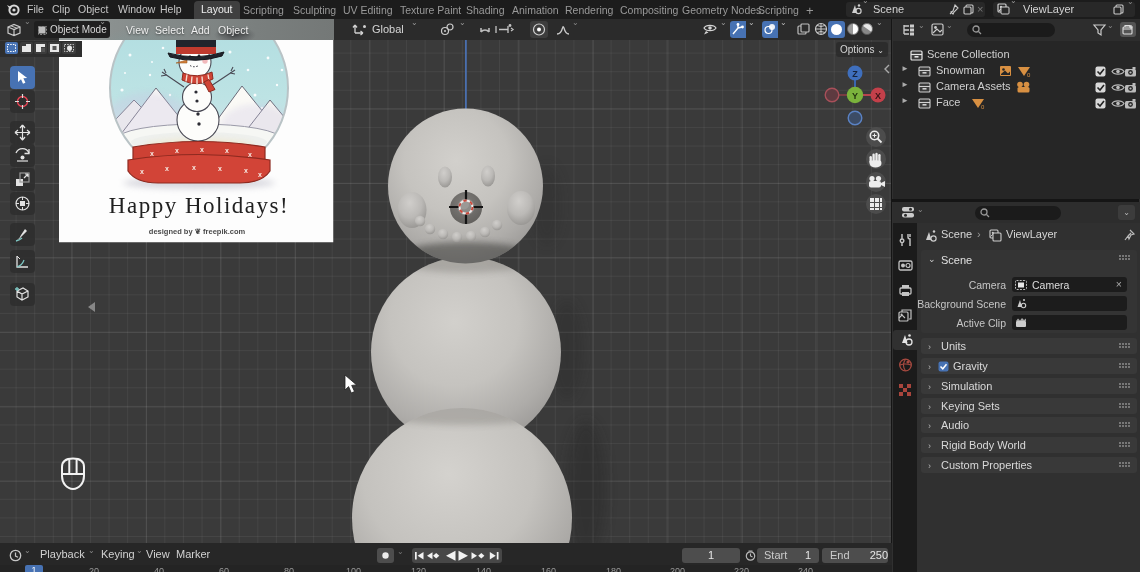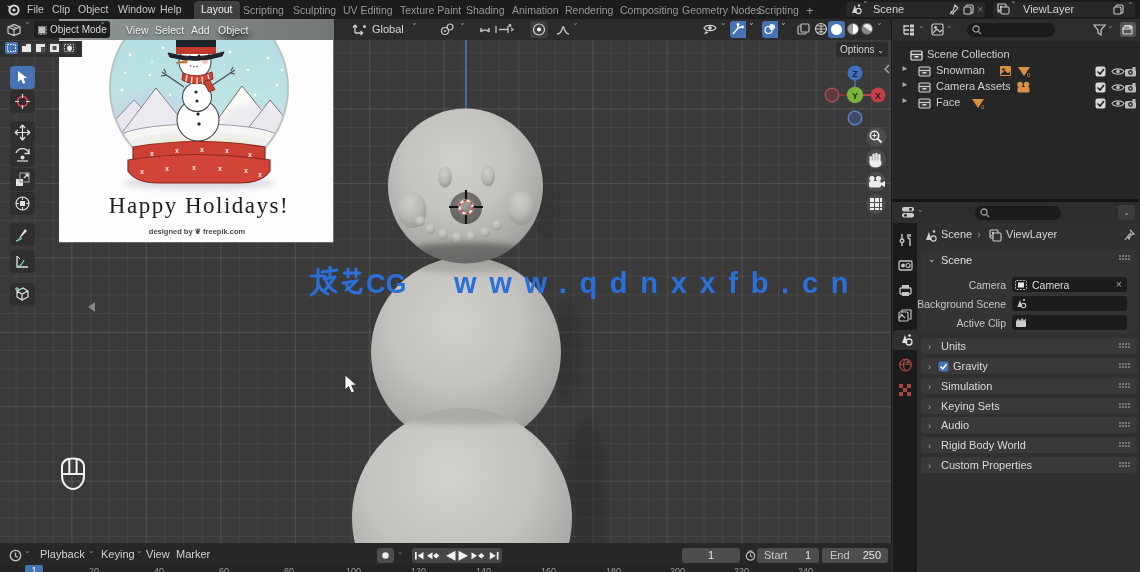--- a/index.html
+++ b/index.html
@@ -550,31 +550,20 @@
           <path d="M2,2 l3,3" stroke="#e2e2e2" stroke-width="1"></path>
         </svg>
       </div>
     <div class="tbtn" style="top:243px">
         <svg width="16" height="16" style="left:4px;top:3px">
           <path d="M3,5 L9,2 L14,5 L14,11 L8,14 L3,11 Z M3,5 L8,8 L14,5 M8,8 L8,14" fill="none" stroke="#e2e2e2" stroke-width="1.2"></path>
           <path d="M1,3 l4,0 M3,1 l0,4" stroke="#7ec8c4" stroke-width="1.3"></path>
         </svg>
       </div>
     <div id="options">Options <span style="font-size:8px">⌄</span></div>
-    <div id="wm">
-        <svg width="540" height="34" style="left:0;top:0" viewBox="0 0 540 34">
-      <g stroke="#2b6fdb" stroke-width="3" fill="none" stroke-linecap="round">
-        <path d="M3,10 L17,10 M10,3 L10,20 M10,20 Q9,26 3,29 M10,18 Q14,26 20,28"></path>
-        <path d="M14,6 L29,4 M22,1 L22,10 M16,13 L27,11 M27,11 L17,24 M17,12 Q20,22 28,26"></path>
-        <path d="M36,7 L52,7 M40,3 L40,11 M48,3 L48,11 M35,17 L48,15 Q42,22 38,24 M38,17 Q40,27 50,27 Q53,27 53,23"></path>
-      </g>
-      <text x="58" y="27" font-family="Liberation Sans" font-size="27" font-weight="bold" fill="#2b6fdb">CG</text>
-      <text x="146" y="27" font-family="Liberation Sans" font-size="29" font-weight="bold" fill="#2b6fdb" letter-spacing="12.7">www.qdnxxfb.cn</text>
-    </svg>
-      </div>
   </div>
 
   <div class="vdiv" style="left:891px;top:19px;width:2px;height:553px"></div>
   <div id="rp" class="abs">
     <div id="outliner">
       <div id="outlhead"></div>
       <svg width="20" height="14" style="left:9px;top:4px">
           <path d="M2,2 l0,9 M2,3 l5,0 M2,7 l5,0 M2,11 l5,0" stroke="#ccc" stroke-width="1.3" fill="none"></path>
           <rect x="8" y="1.5" width="4" height="3" fill="#ccc"></rect>
           <rect x="8" y="5.5" width="4" height="3" fill="#ccc"></rect>
@@ -892,21 +881,21 @@
           <path d="M77.8,3.9 L83.7,7.75 L77.8,11.6 Z"></path>
             <rect x="84.8" y="4" width="1.7" height="7.5"></rect>
         </g>
       </svg>
       <div class="tlf" style="left:682px;width:58px;text-align:center">1</div>
       <svg width="11" height="11" style="left:745px;top:5px">
           <circle cx="5.5" cy="6" r="4.2" fill="none" stroke="#b9b9b9" stroke-width="1.2"></circle>
           <path d="M5.5,3.5 L5.5,6 L7.5,7 M3.5,1 L7.5,1" stroke="#b9b9b9" stroke-width="1.1" fill="none"></path>
         </svg>
       <div class="tlf" style="left:757px;width:62px"><span style="margin-left:7px;color:#cbcbcb">Start</span><span style="float:right;margin-right:8px">1</span></div>
-      <div class="tlf" style="left:822px;width:66px"><span style="margin-left:8px;color:#cbcbcb">End</span><span style="float:right;margin-right:7px">250</span></div>
+      <div class="tlf" style="left:822px;width:66px"><span style="margin-left:8px;color:#cbcbcb">End</span><span style="float:right;">250</span></div>
     </div>
     <div id="ruler">
       <div style="position:absolute;left:25px;top:0;width:18px;height:10px;background:#4772b3;border-radius:2px;color:#fff;text-align:center;font-size:9px">1</div>
       <span class="num" style="left:89px">20</span>
         <span class="num" style="left:154px">40</span>
       <span class="num" style="left:219px">60</span>
         <span class="num" style="left:284px">80</span>
       <span class="num" style="left:346px">100</span>
         <span class="num" style="left:411px">120</span>
       <span class="num" style="left:476px">140</span>

